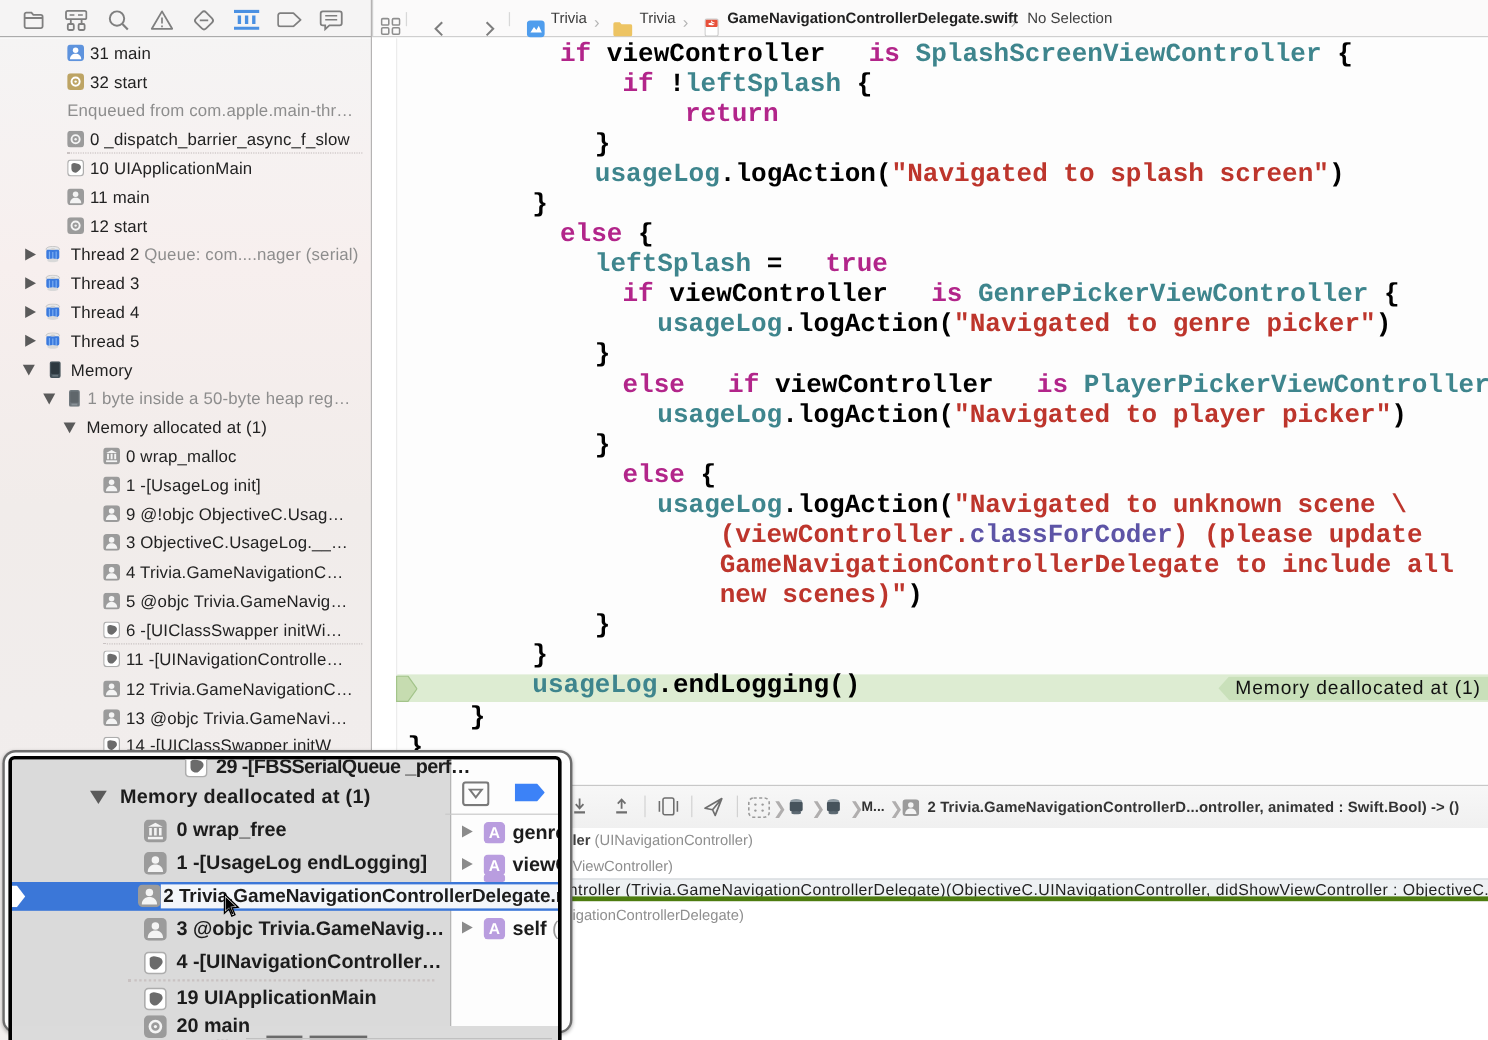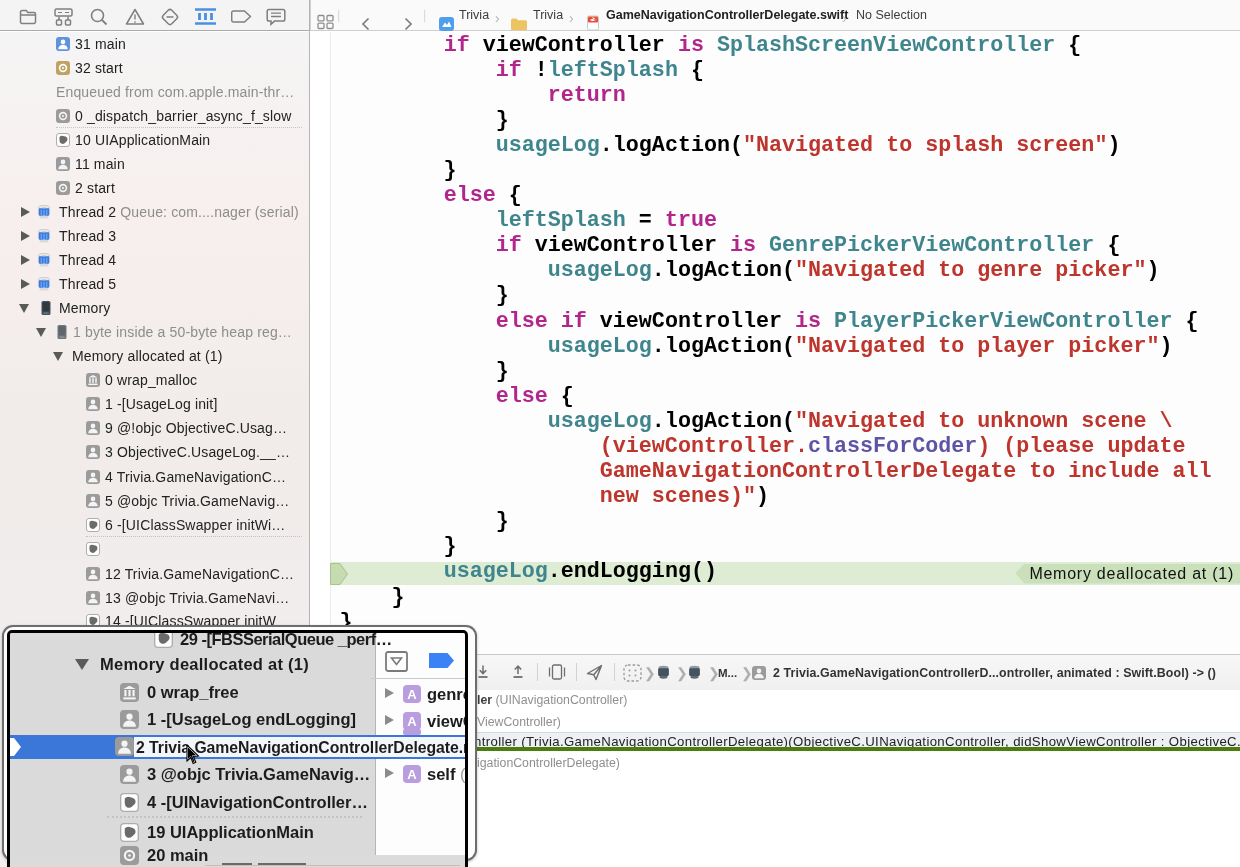--- a/index.html
+++ b/index.html
@@ -26,21 +26,21 @@
   .tri { position:absolute; width:0; height:0; }
   .tri.r { border-left:9px solid #5a5a5a; border-top:5.5px solid transparent; border-bottom:5.5px solid transparent; }
   .tri.d { border-top:9px solid #5a5a5a; border-left:5.5px solid transparent; border-right:5.5px solid transparent; }
   .dots { position:absolute; height:0; border-top:1.5px dotted #c9c2c2; }
 
   
   #editor { left:310px; top:32px; width:930px; height:621px; background:#fdfdfd; }
   #gutter { position:absolute; left:0; top:0; width:21px; height:621px; background:#ffffff; border-right:1px solid #ececec;}
   #code { position:absolute; left:29.5px; top:0.5px; color:#131313; font-family:"Liberation Mono", monospace;
     font-size:21.7px; font-weight:700; line-height:25.1px; color:#000; white-space:pre; letter-spacing:0px;}
-  .kw { color:#b2258a; }
+  .kw { color:#b2258a;margin-left:23px; }
   .ty { color:#3e858d; }
   .va { color:#3e858d; }
   .st { color:#bd352c; }
   .pu { color:#5d54a6; }
   #greenline { left:20px; top:530px; width:910px; height:22.5px; background:#ddecd2; }
   #greenann { right:0px; top:531.5px; height:20px; background:#c9e0ba; line-height:20px;
     font-size:16px; color:#111; padding:0 6px 0 14px; letter-spacing:0.75px;
     clip-path:polygon(9px 0, 100% 0, 100% 100%, 9px 100%, 0 50%); }
 
   
@@ -131,21 +131,21 @@
       </svg><div class="row" style="left:75px;top:72px">0 _dispatch_barrier_async_f_slow</div>
     <div class="dots" style="left:56px;top:95px;width:246px"></div>
     <svg class="abs" style="left:56px;top:101px" width="14" height="14">
         <use href="#ifw"></use>
       </svg><div class="row" style="left:75px;top:96px">10 UIApplicationMain</div>
     <svg class="abs" style="left:56px;top:125px" width="14" height="14">
         <use href="#iperson"></use>
       </svg><div class="row" style="left:75px;top:120px">11 main</div>
     <svg class="abs" style="left:56px;top:149px" width="14" height="14">
         <use href="#itarget"></use>
-      </svg><div class="row" style="left:75px;top:144px">2 start</div>
+      </svg><div class="row" style="left:75px;top:144px">12 start</div>
     <div class="tri r" style="left:21px;top:175px"></div><svg class="abs" style="left:37px;top:173px" width="14" height="14">
         <use href="#ithread"></use>
       </svg><div class="row" style="left:59px;top:168px">Thread 2 <span class="gray">Queue: com....nager (serial)</span></div>
     <div class="tri r" style="left:21px;top:199px"></div><svg class="abs" style="left:37px;top:197px" width="14" height="14">
         <use href="#ithread"></use>
       </svg><div class="row" style="left:59px;top:192px">Thread 3</div>
     <div class="tri r" style="left:21px;top:223px"></div><svg class="abs" style="left:37px;top:221px" width="14" height="14">
         <use href="#ithread"></use>
       </svg><div class="row" style="left:59px;top:216px">Thread 4</div>
     <div class="tri r" style="left:21px;top:247px"></div><svg class="abs" style="left:37px;top:245px" width="14" height="14">
@@ -175,21 +175,21 @@
       </svg><div class="row" style="left:105px;top:433px">4 Trivia.GameNavigationC…</div>
     <svg class="abs" style="left:86px;top:462px" width="14" height="14">
         <use href="#iperson"></use>
       </svg><div class="row" style="left:105px;top:457px">5 @objc Trivia.GameNavig…</div>
     <svg class="abs" style="left:86px;top:486px" width="14" height="14">
         <use href="#ifw"></use>
       </svg><div class="row" style="left:105px;top:481px">6 -[UIClassSwapper initWi…</div>
     <div class="dots" style="left:86px;top:504px;width:216px"></div>
     <svg class="abs" style="left:86px;top:510px" width="14" height="14">
         <use href="#ifw"></use>
-      </svg>
+      </svg><div class="row" style="left:105px;top:505px">11 -[UINavigationControlle…</div>
     <svg class="abs" style="left:86px;top:535px" width="14" height="14">
         <use href="#iperson"></use>
       </svg><div class="row" style="left:105px;top:530px">12 Trivia.GameNavigationC…</div>
     <svg class="abs" style="left:86px;top:559px" width="14" height="14">
         <use href="#iperson"></use>
       </svg><div class="row" style="left:105px;top:554px">13 @objc Trivia.GameNavi…</div>
     <svg class="abs" style="left:86px;top:582px" width="14" height="14">
         <use href="#ifw"></use>
       </svg><div class="row" style="left:105px;top:577px">14 -[UIClassSwapper initW</div>
   </div>

